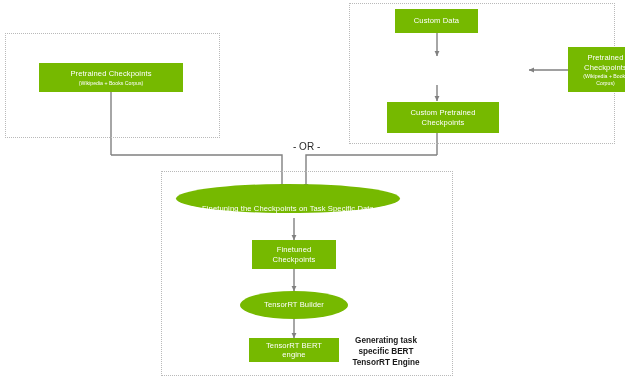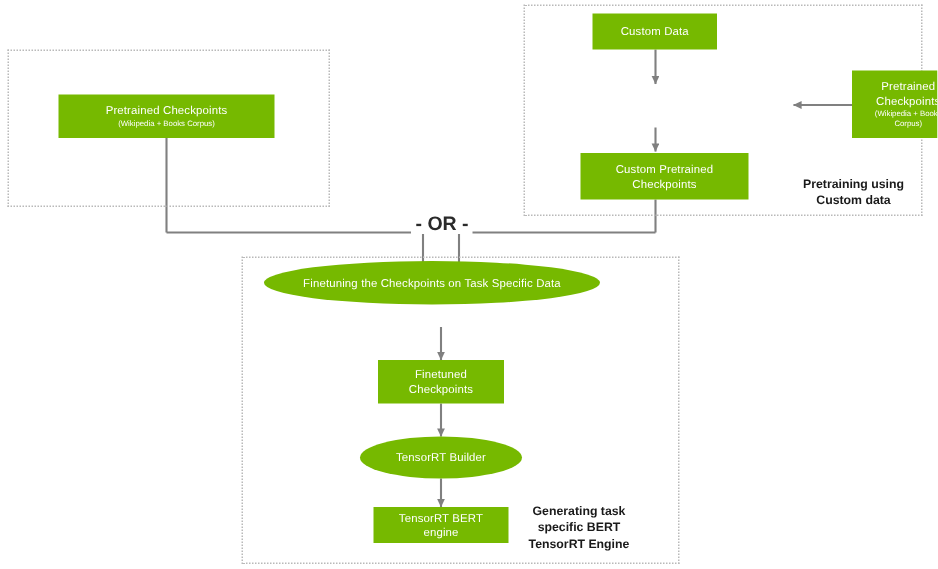--- a/index.html
+++ b/index.html
@@ -66,26 +66,27 @@
   }
   .node .sublabel {
     display: block;
     font-size: 5.2px;
     margin-top: 1.5px;
     padding: 0 2px;
     line-height: 1.2;
   }
   .or-label {
     position: absolute;
-    font-size: 13px;
-    font-weight: bold;
+    font-size: 10px;
+    font-weight: normal;
     color: #2a2a2a;
     background: #ffffff;
     padding: 0 3px;
     white-space: nowrap;
+    margin-left: 16px;
   }
 </style>
 </head>
 <body>
 
 <div id="stage">
 
   <svg id="wires" viewBox="0 0 625 379">
     <defs>
       <marker id="arrow" markerWidth="7" markerHeight="7" refX="5.4" refY="2.6" orient="auto" markerUnits="userSpaceOnUse">
@@ -130,28 +131,26 @@
 Checkpoints</span>
     <span class="sublabel" style="white-space:pre-line;">(Wikipedia + Books
 Corpus)</span>
   </div>
 
   <div class="node rect" style="left:387px; top:102px; width:112px; height:31px;">
     <span class="label" style="white-space:pre-line;">Custom Pretrained
 Checkpoints</span>
   </div>
 
-  <div class="panel-caption" style="left:523px; top:118px; width:92px;">Pretraining using
-Custom data</div>
 
   <div class="or-label" style="left:274px; top:141px;">- OR -</div>
 
   <div class="panel" style="left:161px; top:171px; width:292px; height:205px;"></div>
 
-  <div class="node ellipse" style="left:176px; top:174px; width:224px; height:29px;">
+  <div class="node ellipse" style="left:176px; top:184px; width:224px; height:29px;justify-content:flex-end;">
     <span class="label">Finetuning the Checkpoints on Task Specific Data</span>
   </div>
 
   <div class="node rect" style="left:252px; top:240px; width:84px; height:29px;">
     <span class="label" style="white-space:pre-line;">Finetuned
 Checkpoints</span>
   </div>
 
   <div class="node ellipse" style="left:240px; top:291px; width:108px; height:28px;">
     <span class="label">TensorRT Builder</span>

